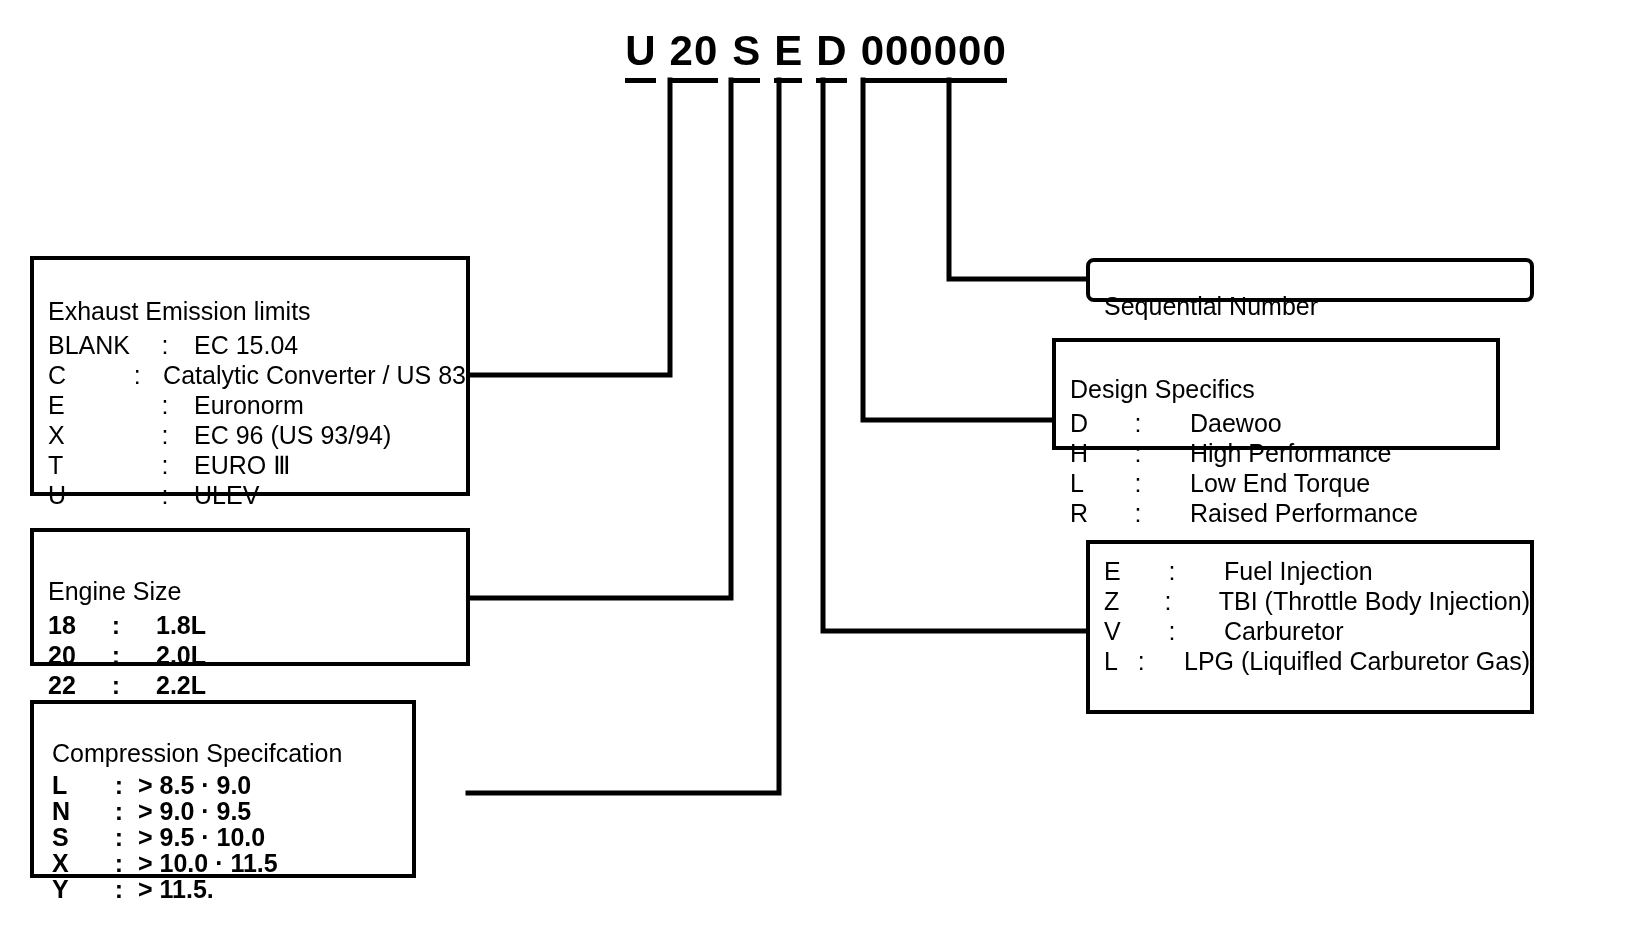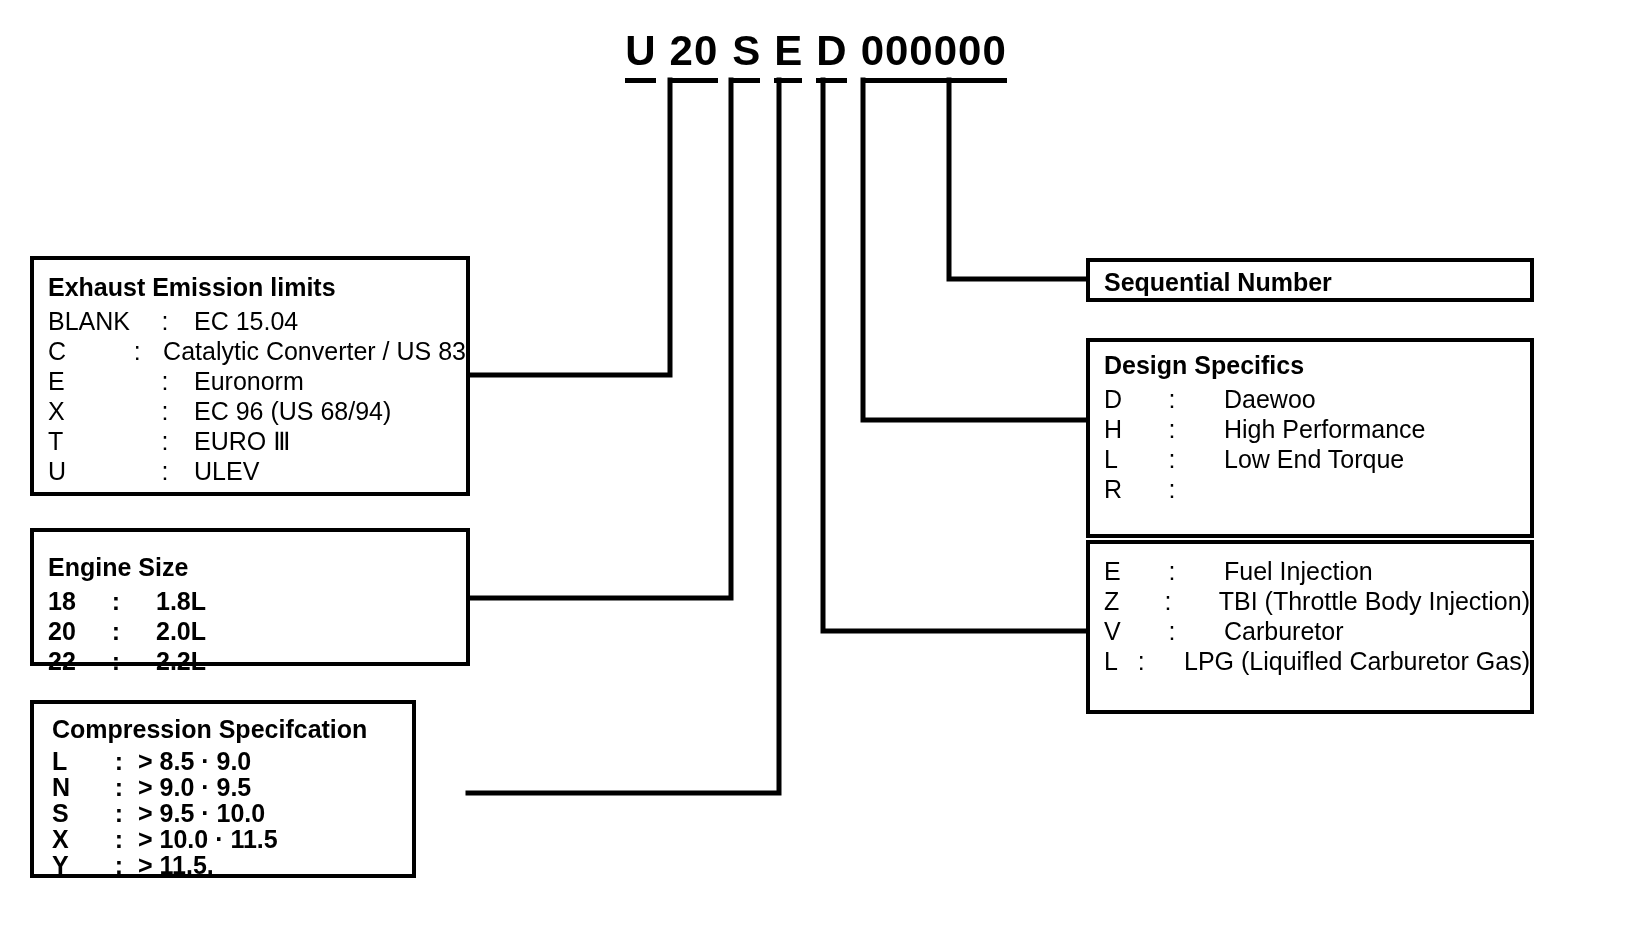--- a/index.html
+++ b/index.html
@@ -12,22 +12,22 @@
   .code-row{position:absolute;top:28px;left:0;width:1632px;
             display:flex;justify-content:center;align-items:flex-start;}
   .code-seg{font-size:42px;font-weight:bold;letter-spacing:0px;
             line-height:46px;padding:0 0 4px 0;margin:0 7px;
             border-bottom:5px solid #000;}
   .code-seg.wide{letter-spacing:1px;}
 
   
   .box{position:absolute;border:4px solid #000;background:#fff;
        box-sizing:border-box;}
-  .box-title{font-size:25px;font-weight:bold;line-height:30px;
-             white-space:nowrap;}
+  .box-title{font-size:25px;font-weight:normal;line-height:30px;
+             white-space:nowrap;margin-top:24px;}
   .rows{margin-top:4px;}
   .row{display:flex;align-items:center;font-size:25px;line-height:30px;
        white-space:nowrap;}
   .row .k{display:inline-block;}
   .row .c{display:inline-block;text-align:center;}
   .row .v{display:inline-block;}
 
   
   .left .k{width:104px;}
   .left .c{width:26px;}
@@ -98,21 +98,21 @@
         <span class="v">Catalytic Converter / US 83</span>
       </div>
       <div class="row">
         <span class="k">E</span>
         <span class="c">:</span>
         <span class="v">Euronorm</span>
       </div>
       <div class="row">
         <span class="k">X</span>
         <span class="c">:</span>
-        <span class="v">EC  96 (US 68/94)</span>
+        <span class="v">EC  96 (US 93/94)</span>
       </div>
       <div class="row">
         <span class="k">T</span>
         <span class="c">:</span>
         <span class="v">EURO Ⅲ</span>
       </div>
       <div class="row">
         <span class="k">U</span>
         <span class="c">:</span>
         <span class="v">ULEV</span>
@@ -165,45 +165,46 @@
         <span class="v">&gt; 10.0 · 11.5</span>
       </div>
       <div class="row">
         <span class="k">Y</span>
         <span class="c">:</span>
         <span class="v">&gt; 11.5.</span>
       </div>
     </div>
   </div>
 
-  <div class="box right seqn" style="left:1086px;top:258px;width:448px;height:44px;padding:5px 0 0 14px;">
+  <div class="box right seqn" style="left:1086px;top:258px;width:448px;height:44px;padding:5px 0 0 14px;border-radius:8px;">
     <div class="box-title">Sequential Number</div>
   </div>
 
-  <div class="box right dsgn" style="left:1086px;top:338px;width:448px;height:200px;padding:8px 4px 0 14px;">
+  <div class="box right dsgn" style="left:1052px;top:338px;width:448px;height:112px;padding:8px 4px 0 14px;">
     <div class="box-title">Design Specifics</div>
     <div class="rows">
       <div class="row">
         <span class="k">D</span>
         <span class="c">:</span>
         <span class="v">Daewoo</span>
       </div>
       <div class="row">
         <span class="k">H</span>
         <span class="c">:</span>
         <span class="v">High Performance</span>
       </div>
       <div class="row">
         <span class="k">L</span>
         <span class="c">:</span>
         <span class="v">Low End Torque</span>
       </div>
       <div class="row">
         <span class="k">R</span>
         <span class="c">:</span>
+        <span class="v">Raised Performance</span>
       </div>
     </div>
   </div>
 
   <div class="box right fuel" style="left:1086px;top:540px;width:448px;height:174px;padding:8px 0 0 14px;">
     <div class="rows">
       <div class="row">
         <span class="k">E</span>
         <span class="c">:</span>
         <span class="v">Fuel Injection</span>

